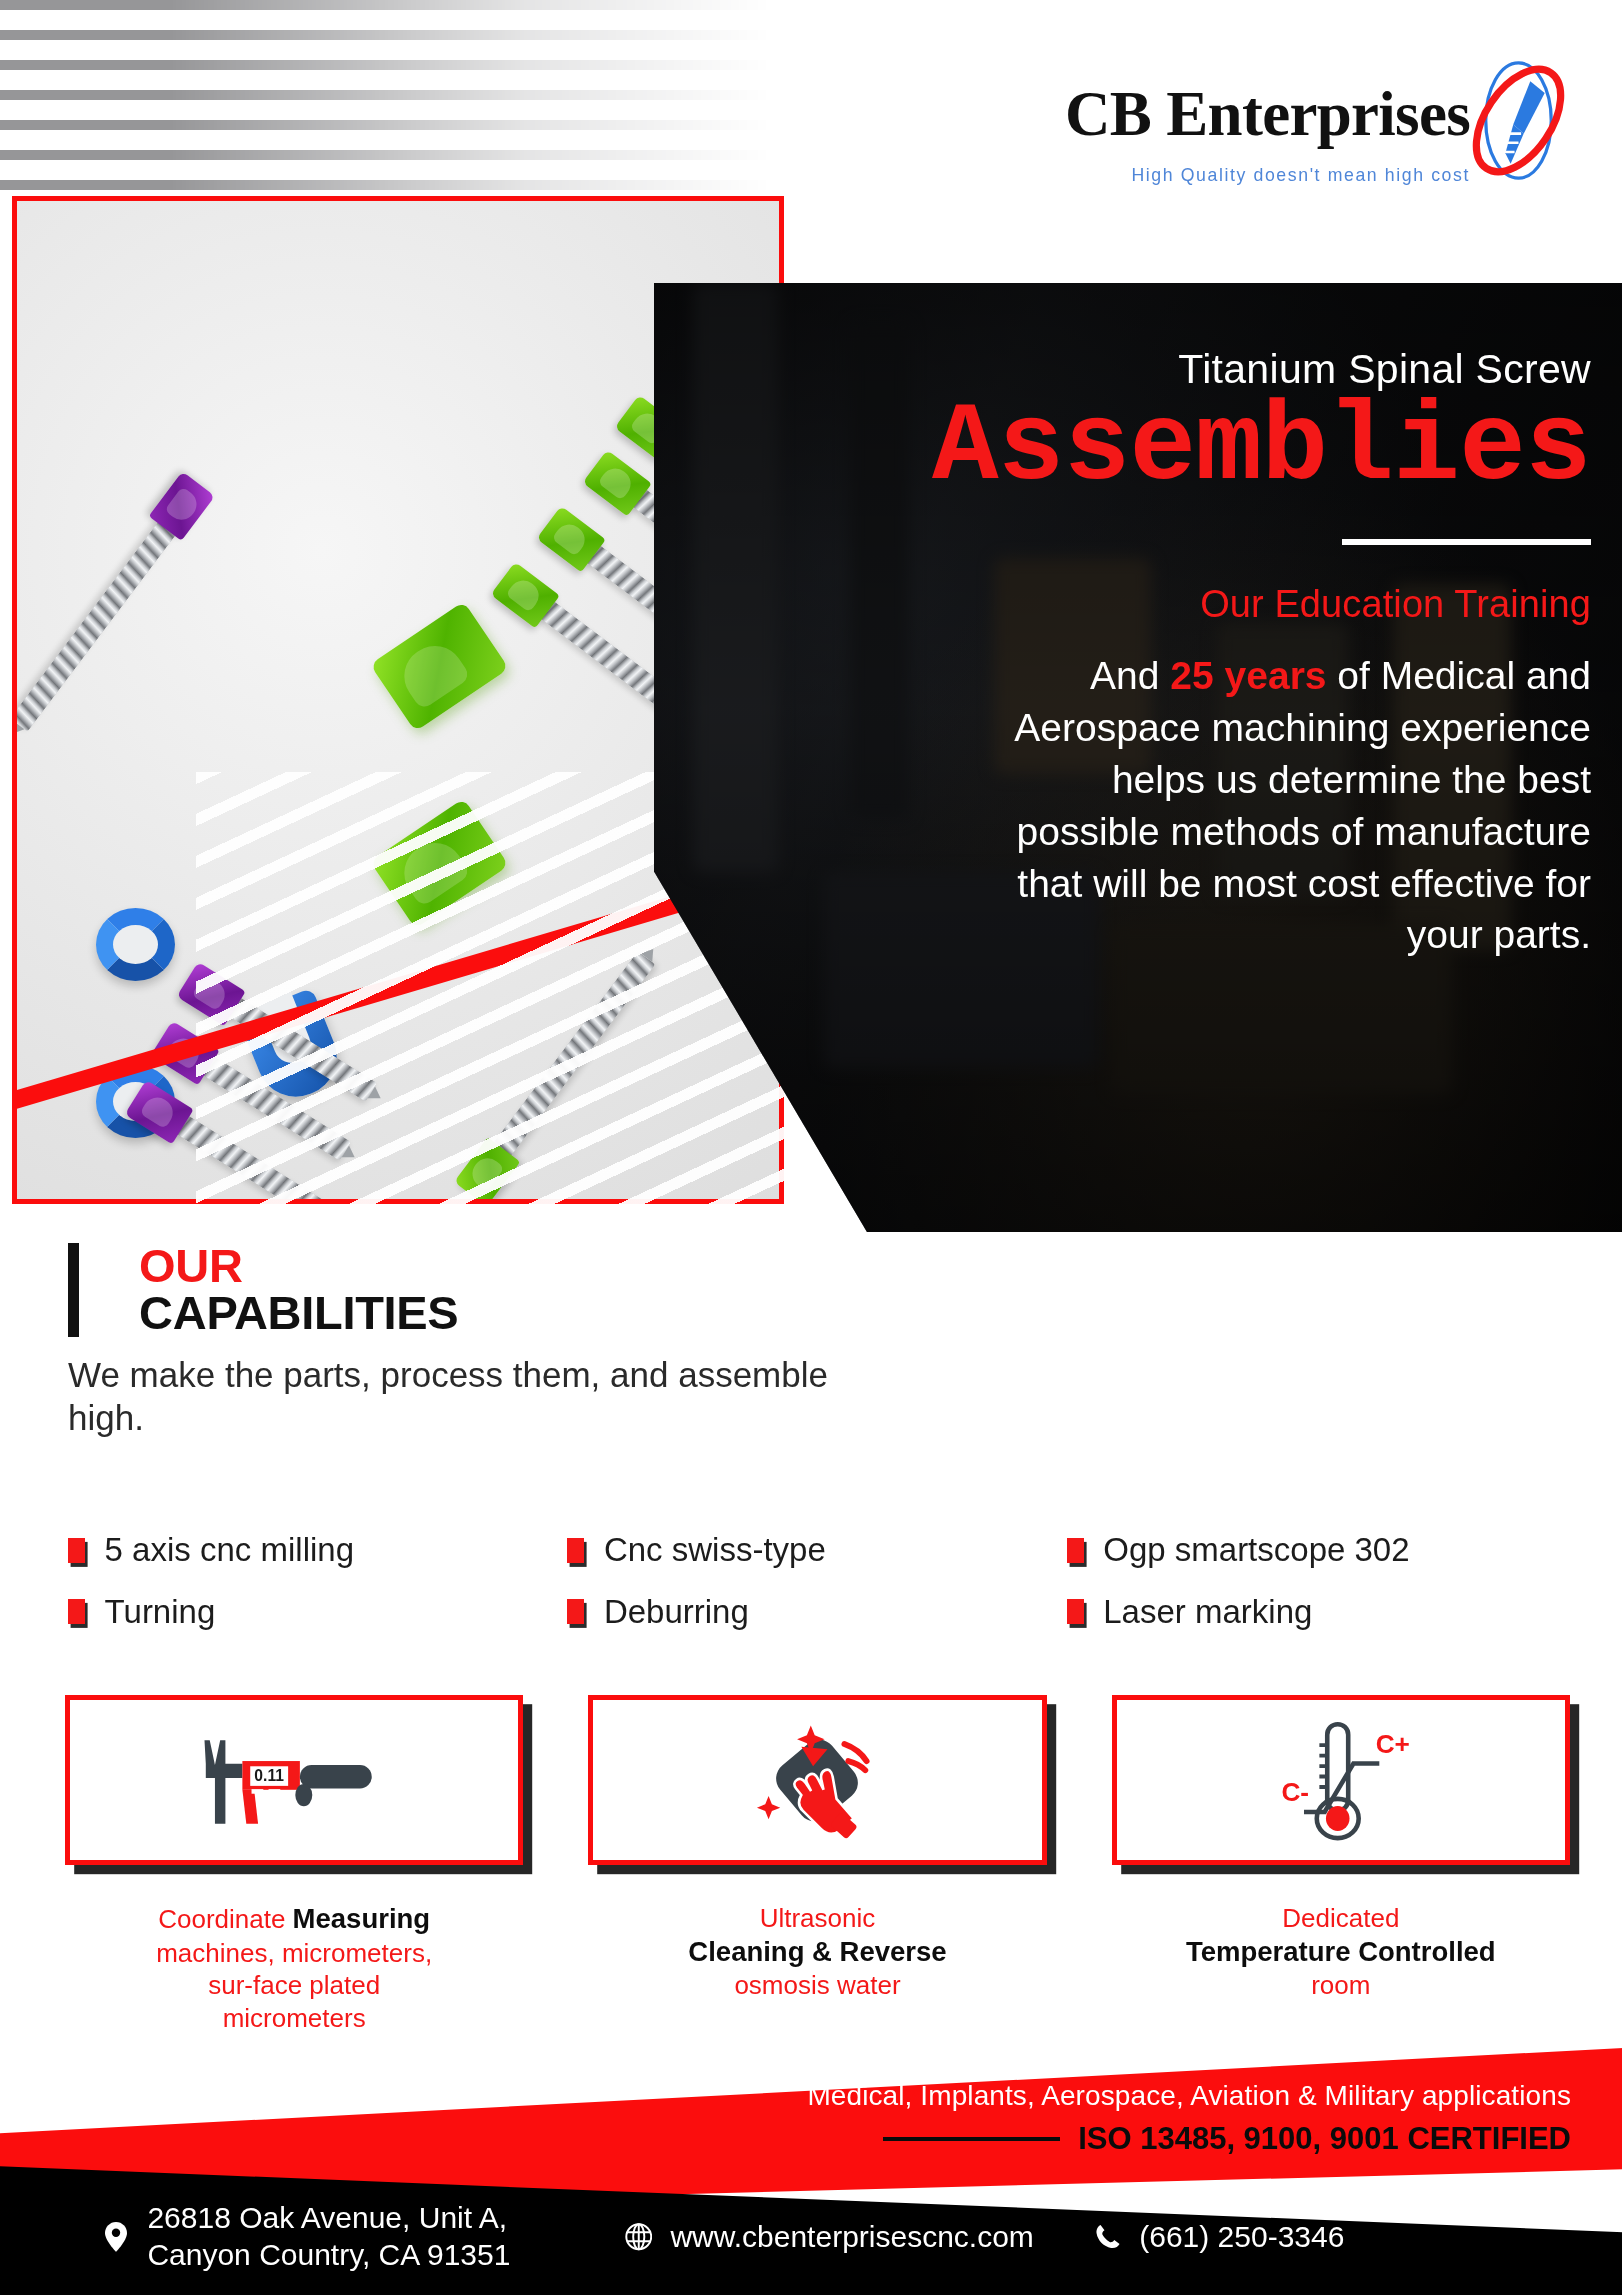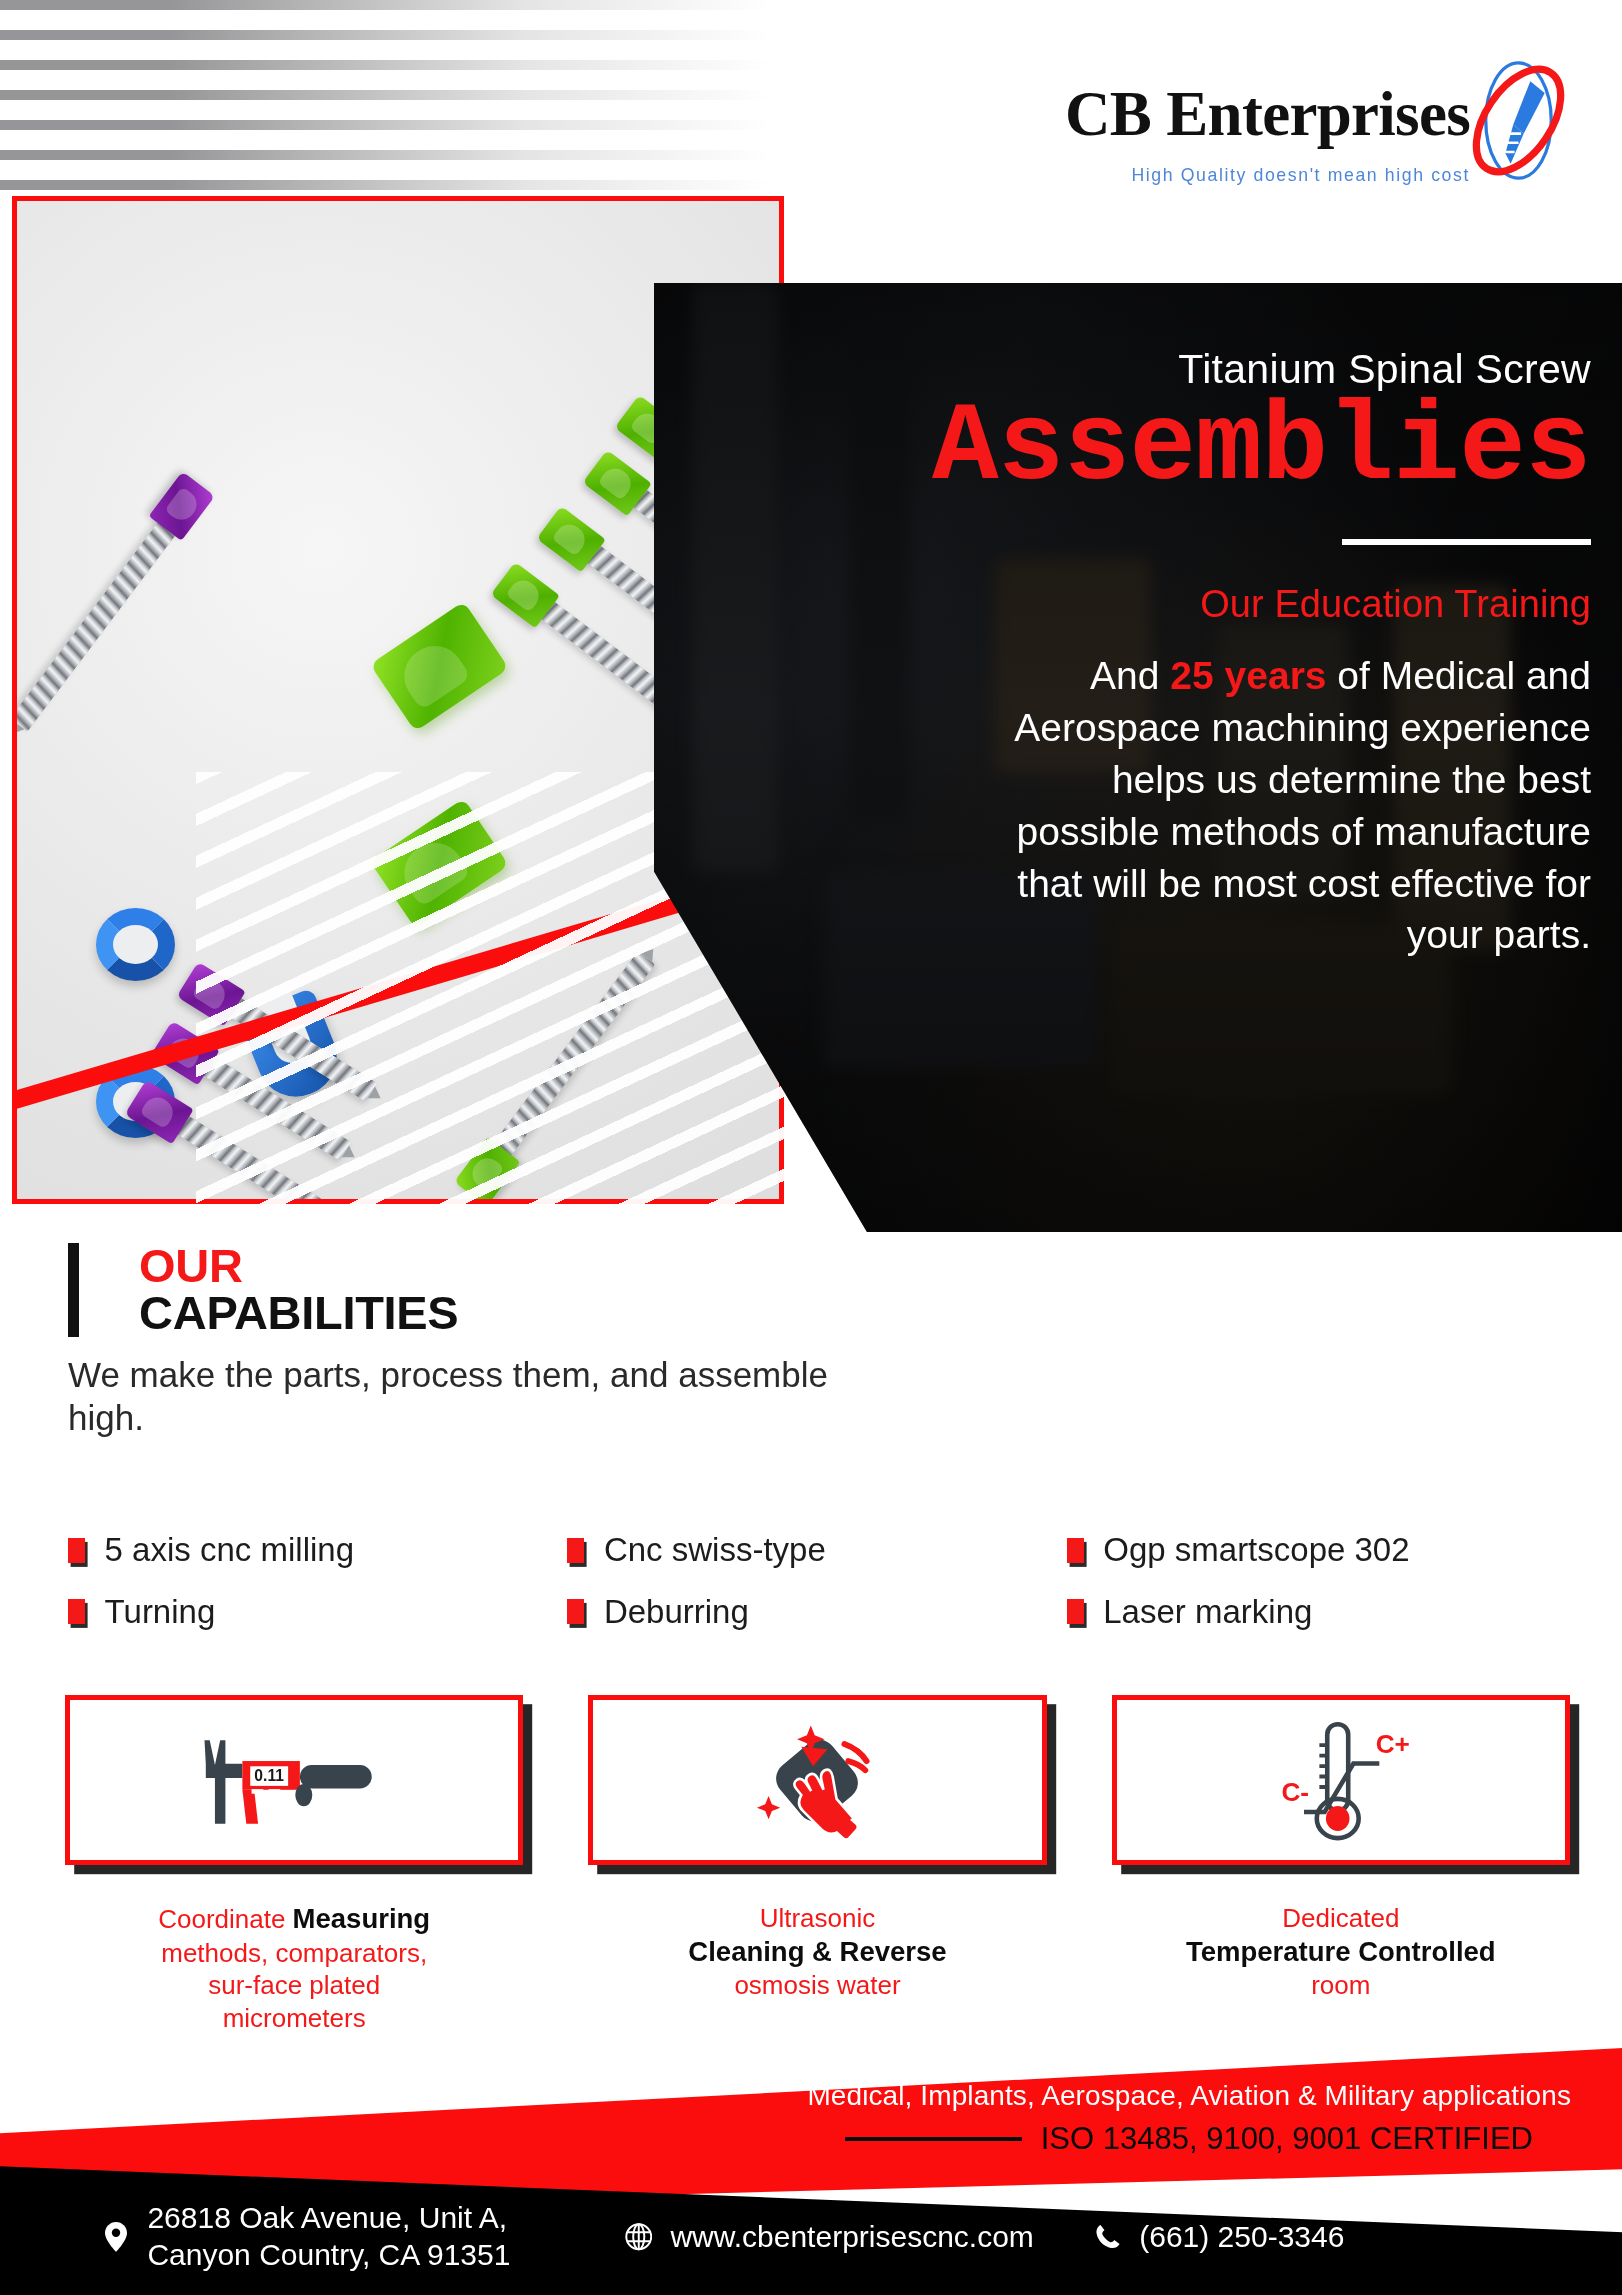--- a/index.html
+++ b/index.html
@@ -169,22 +169,22 @@
   
   .red-banner{
     position:absolute; left:0; top:2048px; width:1623px; height:164px; z-index:9;
     background:#fb0d0d;
     clip-path:polygon(0 52%, 1623px 0%, 1623px 74%, 0 100%);
   }
   .banner-text{
     position:absolute; right:52px; top:2080px; z-index:10; text-align:right;
   }
   .banner-l1{ font-size:28px; color:#ffffff; letter-spacing:0.1px; }
-  .banner-l2{ font-size:31px; color:#0b0b0b; font-weight:400; margin-top:9.2px;
-    display:flex; align-items:center; justify-content:center; }
+  .banner-l2{ font-size:31px; color:#0b0b0b; font-weight:700; margin-top:9.2px;
+    display:flex; align-items:center; justify-content:flex-end; }
   .banner-rule{ width:177px; height:4.6px; background:#0b0b0b; margin-right:18.3px; }
 
   
   .footer{
     position:absolute; left:0; top:2138px; width:1623px; height:157px; z-index:11;
     background:#000000;
     clip-path:polygon(0 18%, 1623px 60%, 1623px 100%, 0 100%);
   }
   .footer-inner{
     position:absolute; left:0; top:2179px; width:1623px; height:116px; z-index:12;
@@ -357,21 +357,21 @@
           <rect x="98" y="54" width="58" height="30" fill="#ffffff"></rect>
           <text x="127" y="77" font-family="'Liberation Sans',sans-serif" font-size="24" font-weight="700" fill="#1a1a1a" text-anchor="middle">0.11</text>
           <rect x="100" y="89" width="18" height="7" fill="#ffffff"></rect>
           <rect x="126" y="89" width="18" height="7" fill="#ffffff"></rect>
           <rect x="174" y="52" width="110" height="36" rx="18" fill="#39434b"></rect>
           <ellipse cx="180" cy="98" rx="13" ry="17" fill="#39434b"></ellipse>
         </svg>
       </div>
       <div class="card-cap">
         <div><span class="cap-red">Coordinate </span><span class="cap-blk">Measuring</span></div>
-        <div class="cap-red">methods, comparators,</div>
+        <div class="cap-red">machines, micrometers,</div>
         <div class="cap-red">sur-face plated</div>
         <div class="cap-red">micrometers</div>
       </div>
     </div>
 
     <div>
       <div class="card-box">
         <svg width="144" height="124" viewBox="0 0 220 190">
           <rect x="58" y="44" width="104" height="104" rx="26" fill="#39434b" transform="rotate(-40 110 96)"></rect>
           <path d="M86 44 L126 48 L104 74 Z" fill="#f41818"></path>

